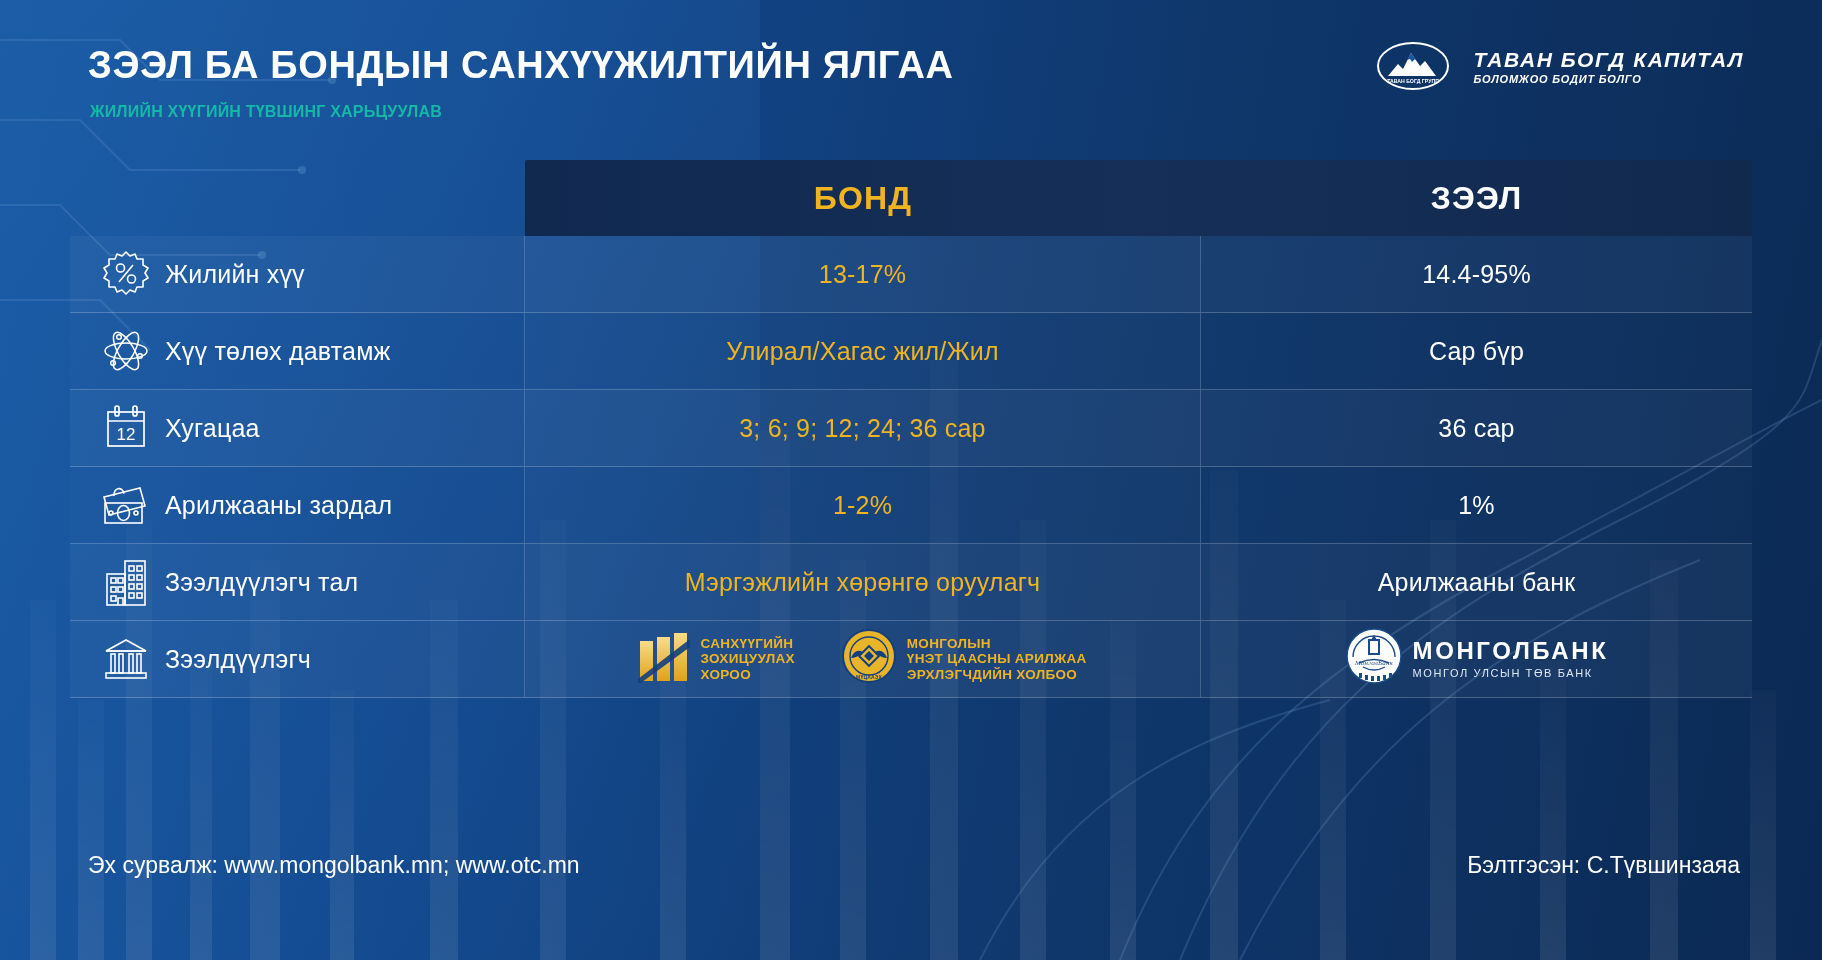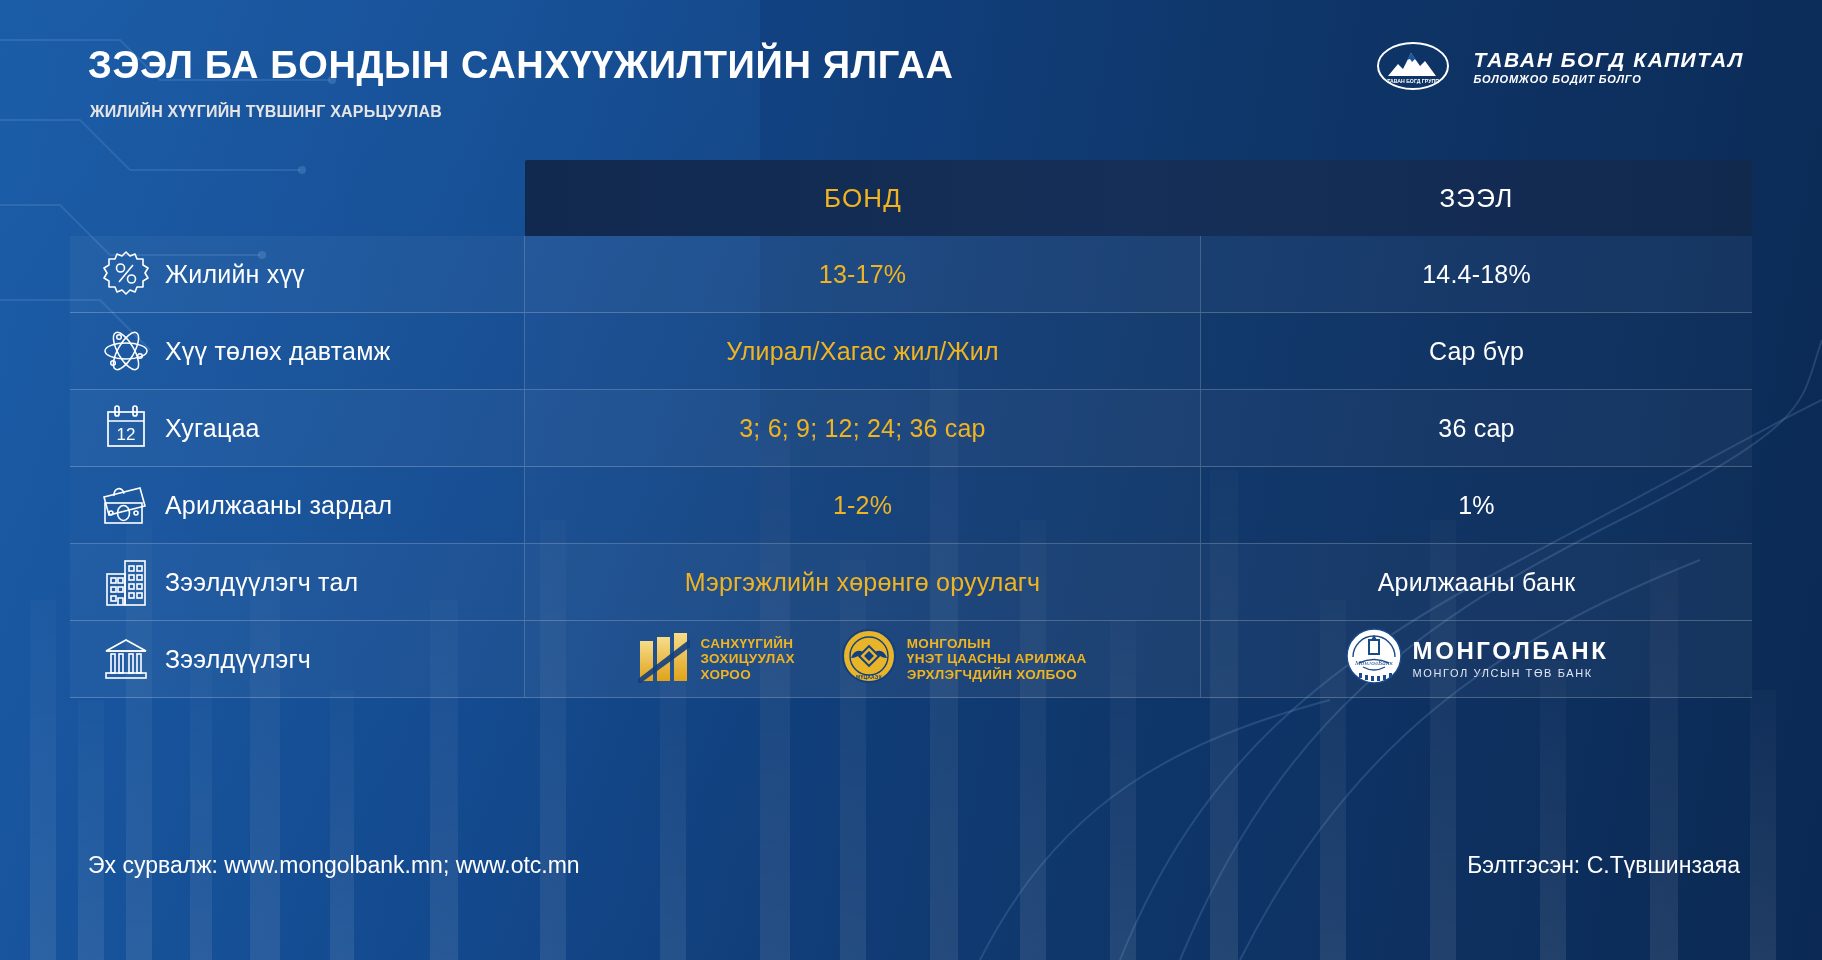--- a/index.html
+++ b/index.html
@@ -20,21 +20,21 @@
 
   
   .header{ position:absolute; left:0; top:0; width:1822px; height:160px; z-index:3;padding-left:36px; }
   .title{
     position:absolute; left:88px; top:44px;
     font-size:38px; font-weight:bold; color:#ffffff;
     letter-spacing:.6px; white-space:nowrap;
   }
   .subtitle{
     position:absolute; left:90px; top:103px;
-    font-size:16px; font-weight:bold; color:#e5e5e5;
+    font-size:16px; font-weight:bold; color:#14b8a6;
     letter-spacing:.2px; white-space:nowrap;
   }
 
   
   .logo{ position:absolute; right:78px; top:40px; display:flex; align-items:center; gap:24px; }
   .logo-badge{ width:74px; height:52px; position:relative; }
   .logo-txt{ display:flex; flex-direction:column; gap:1px; }
   .logo-name{
     font-size:21px; font-weight:bold; color:#fff; font-style:italic;
     letter-spacing:1.6px; white-space:nowrap;
@@ -49,21 +49,21 @@
 
   .thead{ display:flex; height:76px; }
   .th-spacer{ width:455px; }
   .th-group{
     flex:1; display:flex; align-items:center;
     background:linear-gradient(90deg,#11294f 0%,#152f58 50%,#12294e 100%);
     border-top-left-radius:2px;
   }
   .th{
     display:flex; align-items:center; justify-content:center;
-    font-size:26px; font-weight:normal; letter-spacing:1.2px;
+    font-size:32px; font-weight:bold; letter-spacing:1.2px;
   }
   .th.bond{ width:676px; color:#f0b421; }
   .th.loan{ width:551px; color:#ffffff; }
 
   .row{
     display:flex; align-items:stretch;
     border-bottom:1px solid rgba(255,255,255,.22);
     background:rgba(255,255,255,.045);
   }
   .row:first-of-type{ border-top:1px solid rgba(255,255,255,.22); }
@@ -206,21 +206,21 @@
         <svg width="50" height="50" viewBox="0 0 50 50">
           <path d="M25 3 L29 7 L34 5 L36 10 L42 10 L42 16 L47 19 L44 24 L47 29 L42 32 L42 38 L36 38 L34 43 L29 41 L25 45 L21 41 L16 43 L14 38 L8 38 L8 32 L3 29 L6 24 L3 19 L8 16 L8 10 L14 10 L16 5 L21 7 Z" fill="none" stroke="#ffffff" stroke-width="1.6" stroke-linejoin="round"></path>
           <circle cx="19.5" cy="19" r="4" fill="none" stroke="#ffffff" stroke-width="1.6"></circle>
           <circle cx="30.5" cy="30" r="4" fill="none" stroke="#ffffff" stroke-width="1.6"></circle>
           <line x1="32" y1="16" x2="18" y2="33" stroke="#ffffff" stroke-width="1.6"></line>
         </svg>
       </span>
       <span class="lbl">Жилийн хүү</span>
     </div>
     <div class="cell-bond">13-17%</div>
-    <div class="cell-loan">14.4-18%</div>
+    <div class="cell-loan">14.4-95%</div>
   </div>
 
   <div class="row tall alt">
     <div class="cell-label">
       <span class="ico">
         <svg width="52" height="52" viewBox="0 0 52 52">
           <g fill="none" stroke="#ffffff" stroke-width="1.5">
             <ellipse cx="26" cy="26" rx="21" ry="8"></ellipse>
             <ellipse cx="26" cy="26" rx="21" ry="8" transform="rotate(60 26 26)"></ellipse>
             <ellipse cx="26" cy="26" rx="21" ry="8" transform="rotate(120 26 26)"></ellipse>

